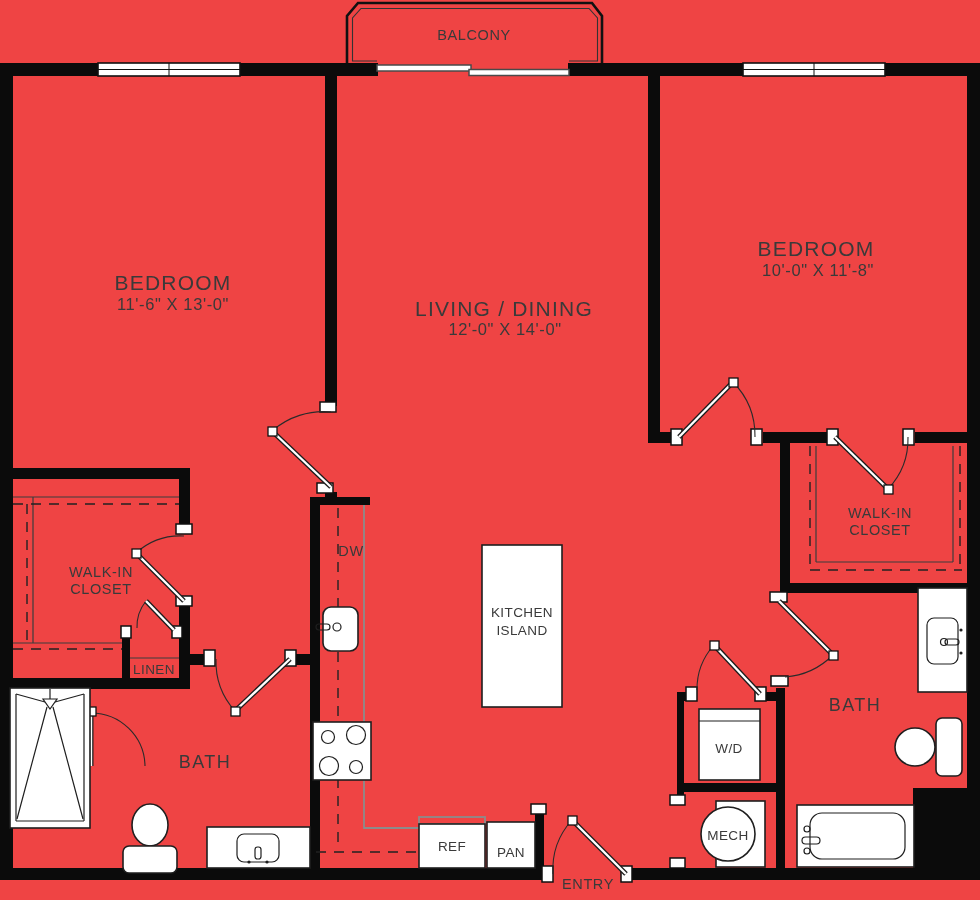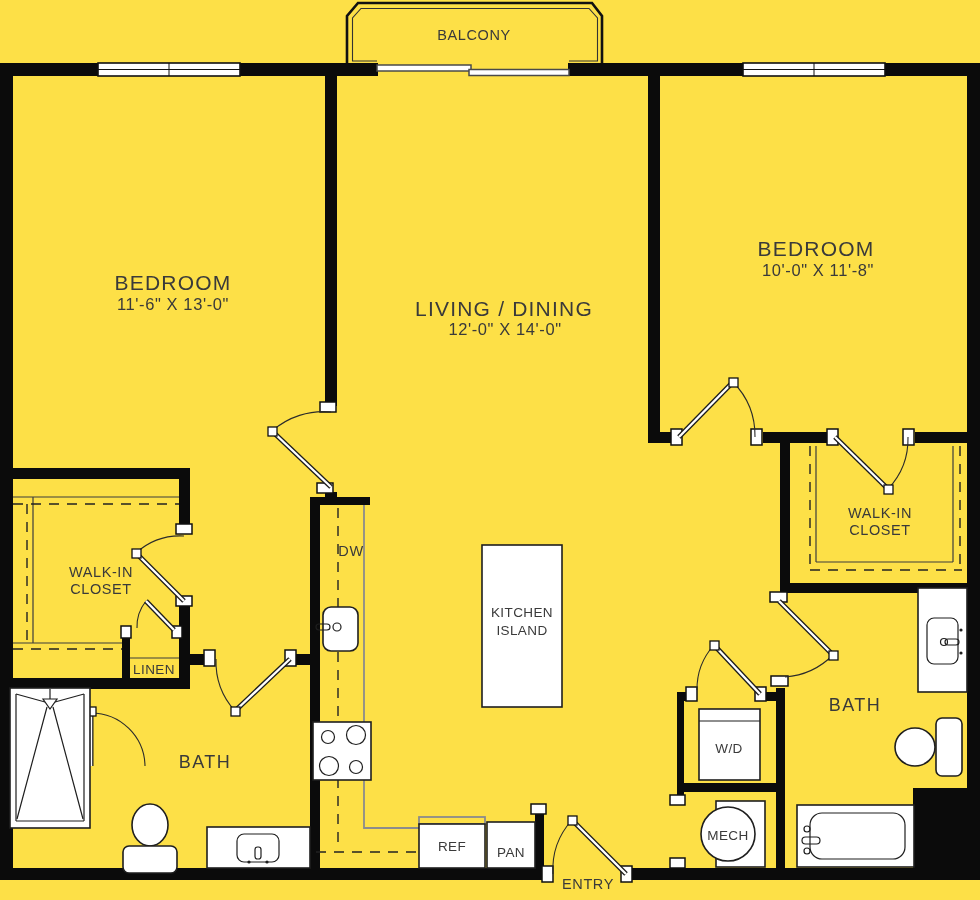--- a/index.html
+++ b/index.html
@@ -1,16 +1,16 @@
 <!DOCTYPE html>
 <html><head>
 <meta charset="utf-8">
 <style>
   html,body{margin:0;padding:0;background:#ffffff;}
-  .stage{position:relative;width:980px;height:900px;background:#fde047;overflow:hidden;}
+  .stage{position:relative;width:980px;height:900px;background:#ef4444;overflow:hidden;}
   svg{display:block;}
   .wall{fill:#0b0b0b;stroke:none;}
   .poche{fill:#0b0b0b;}
   .win{fill:#ffffff;stroke:#111111;stroke-width:1.6;}
   .winline{stroke:#111111;stroke-width:1;fill:none;}
   .balc-outer{fill:none;stroke:#111111;stroke-width:2.6;}
   .balc-inner{fill:none;stroke:#333333;stroke-width:1.1;}
   .slider{fill:#ffffff;stroke:#4a4a4a;stroke-width:1.5;}
   .jamb{fill:#ffffff;stroke:#111111;stroke-width:1.5;}
   .leaf-outer{stroke:#1c1c1c;stroke-width:5;fill:none;}

